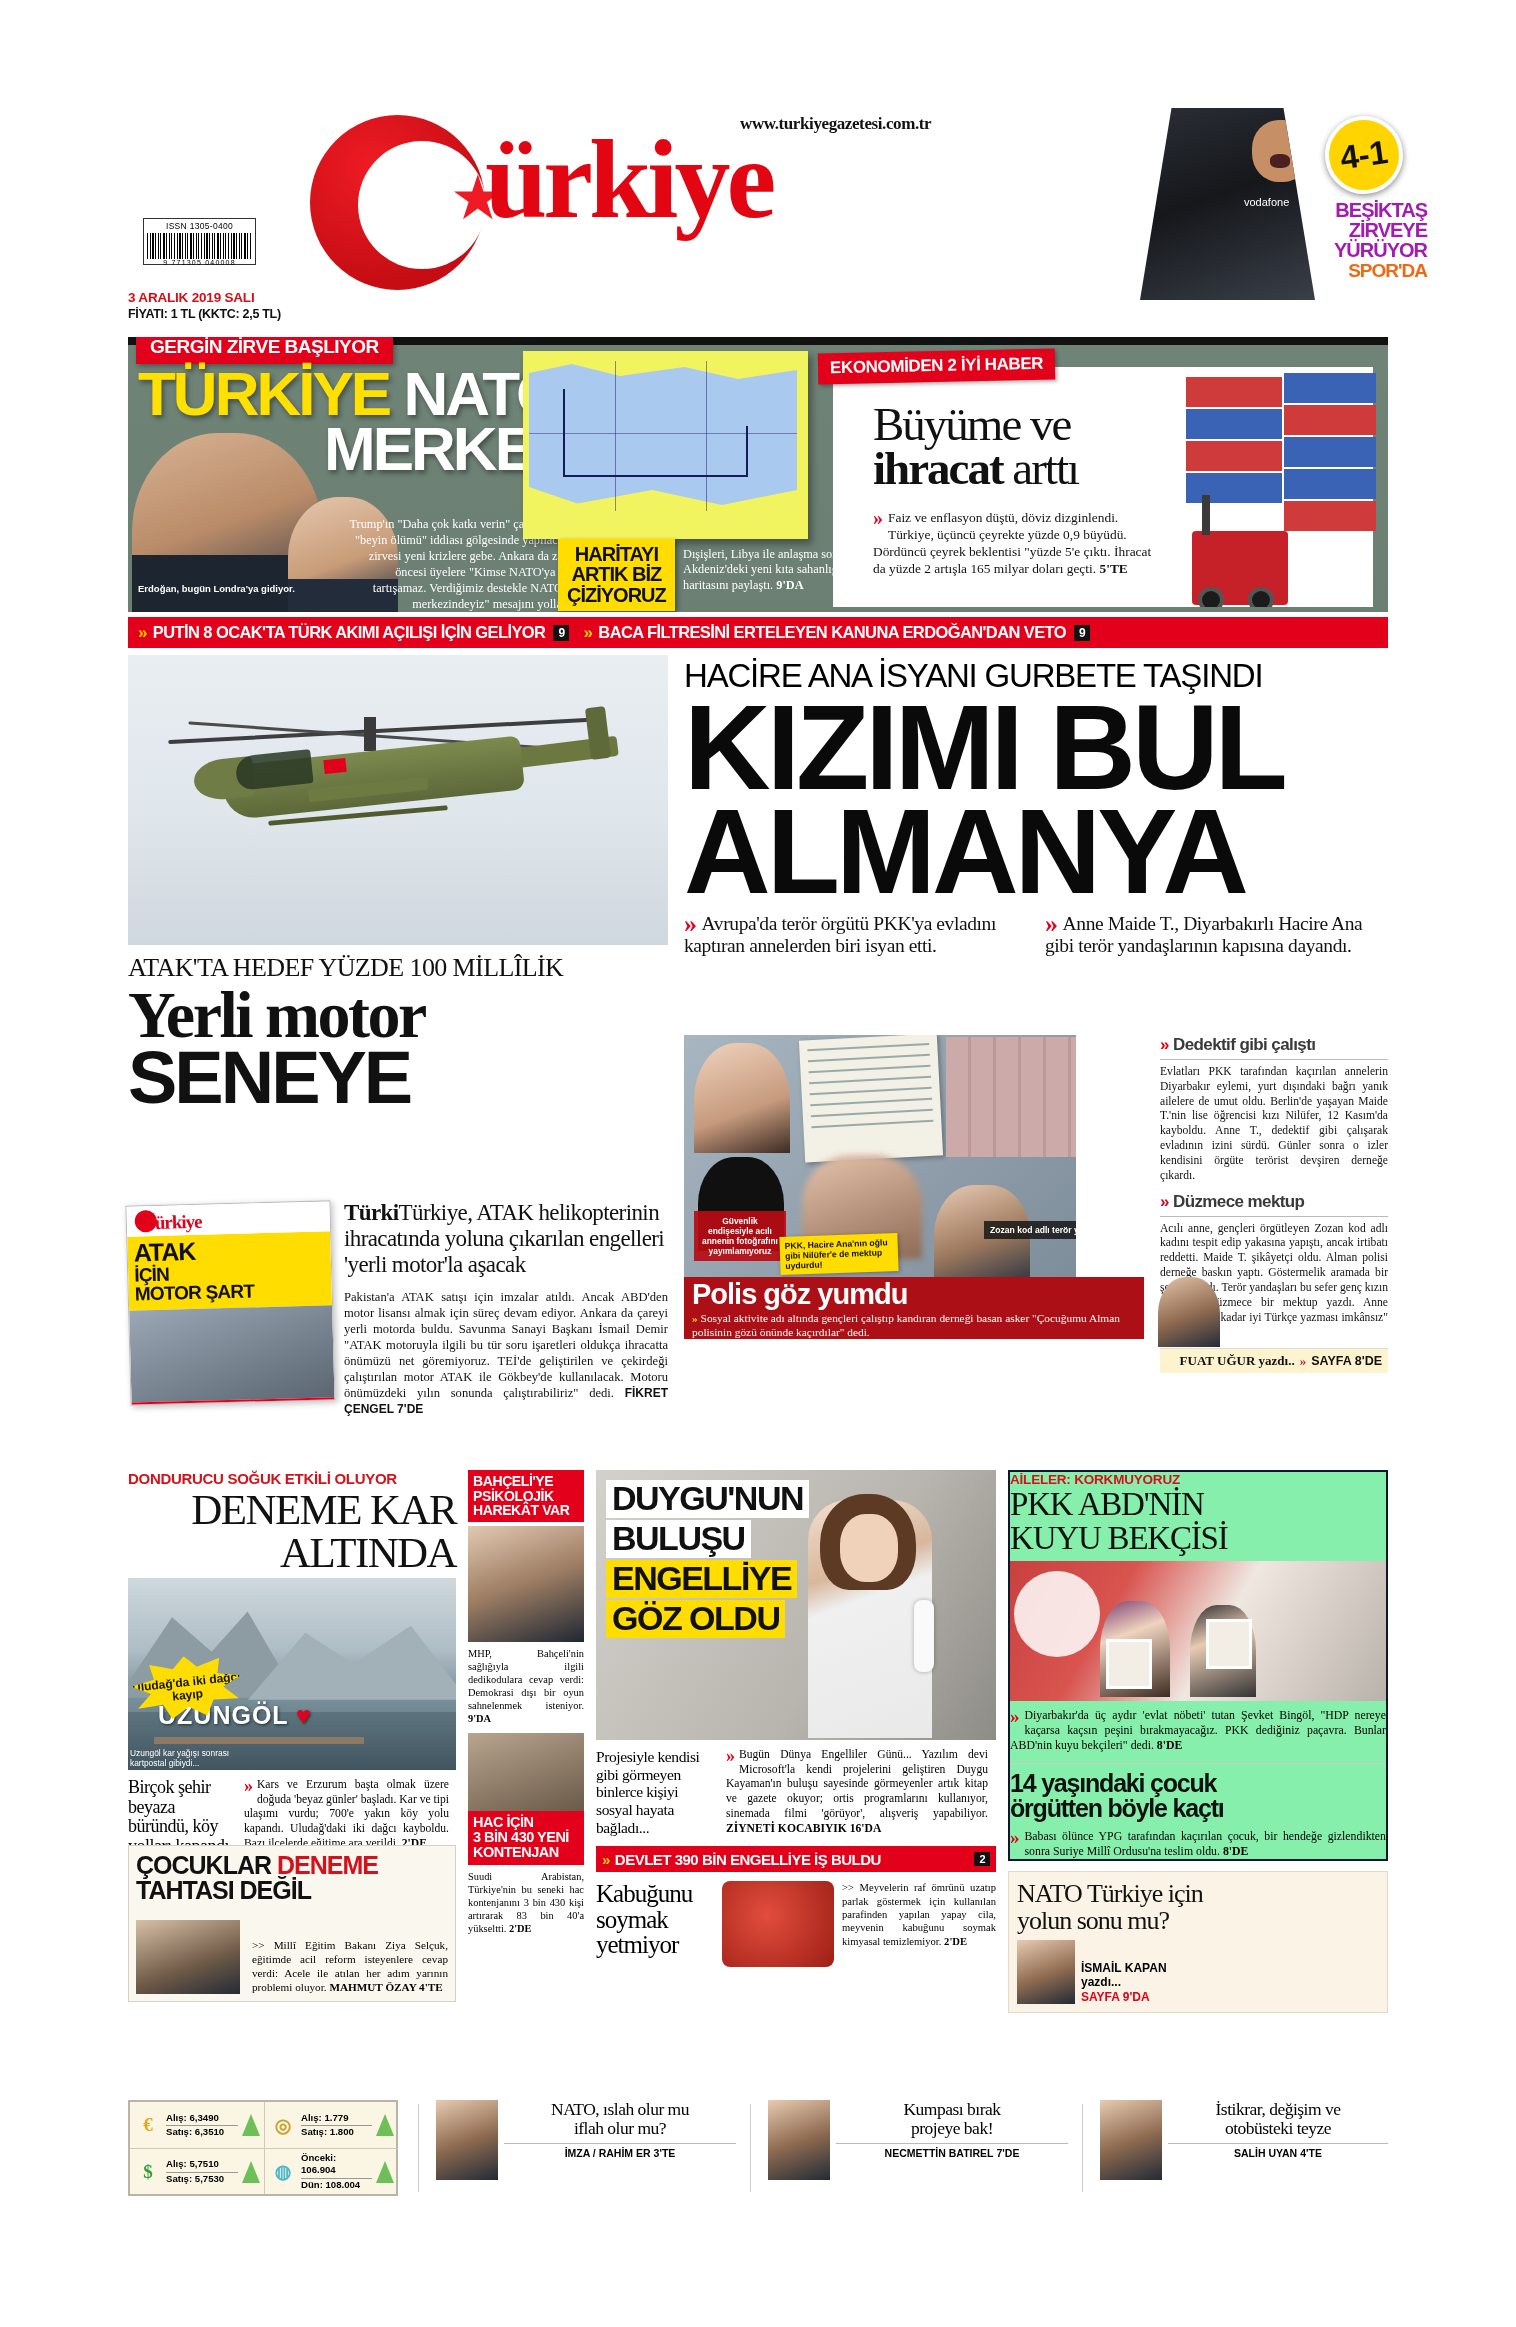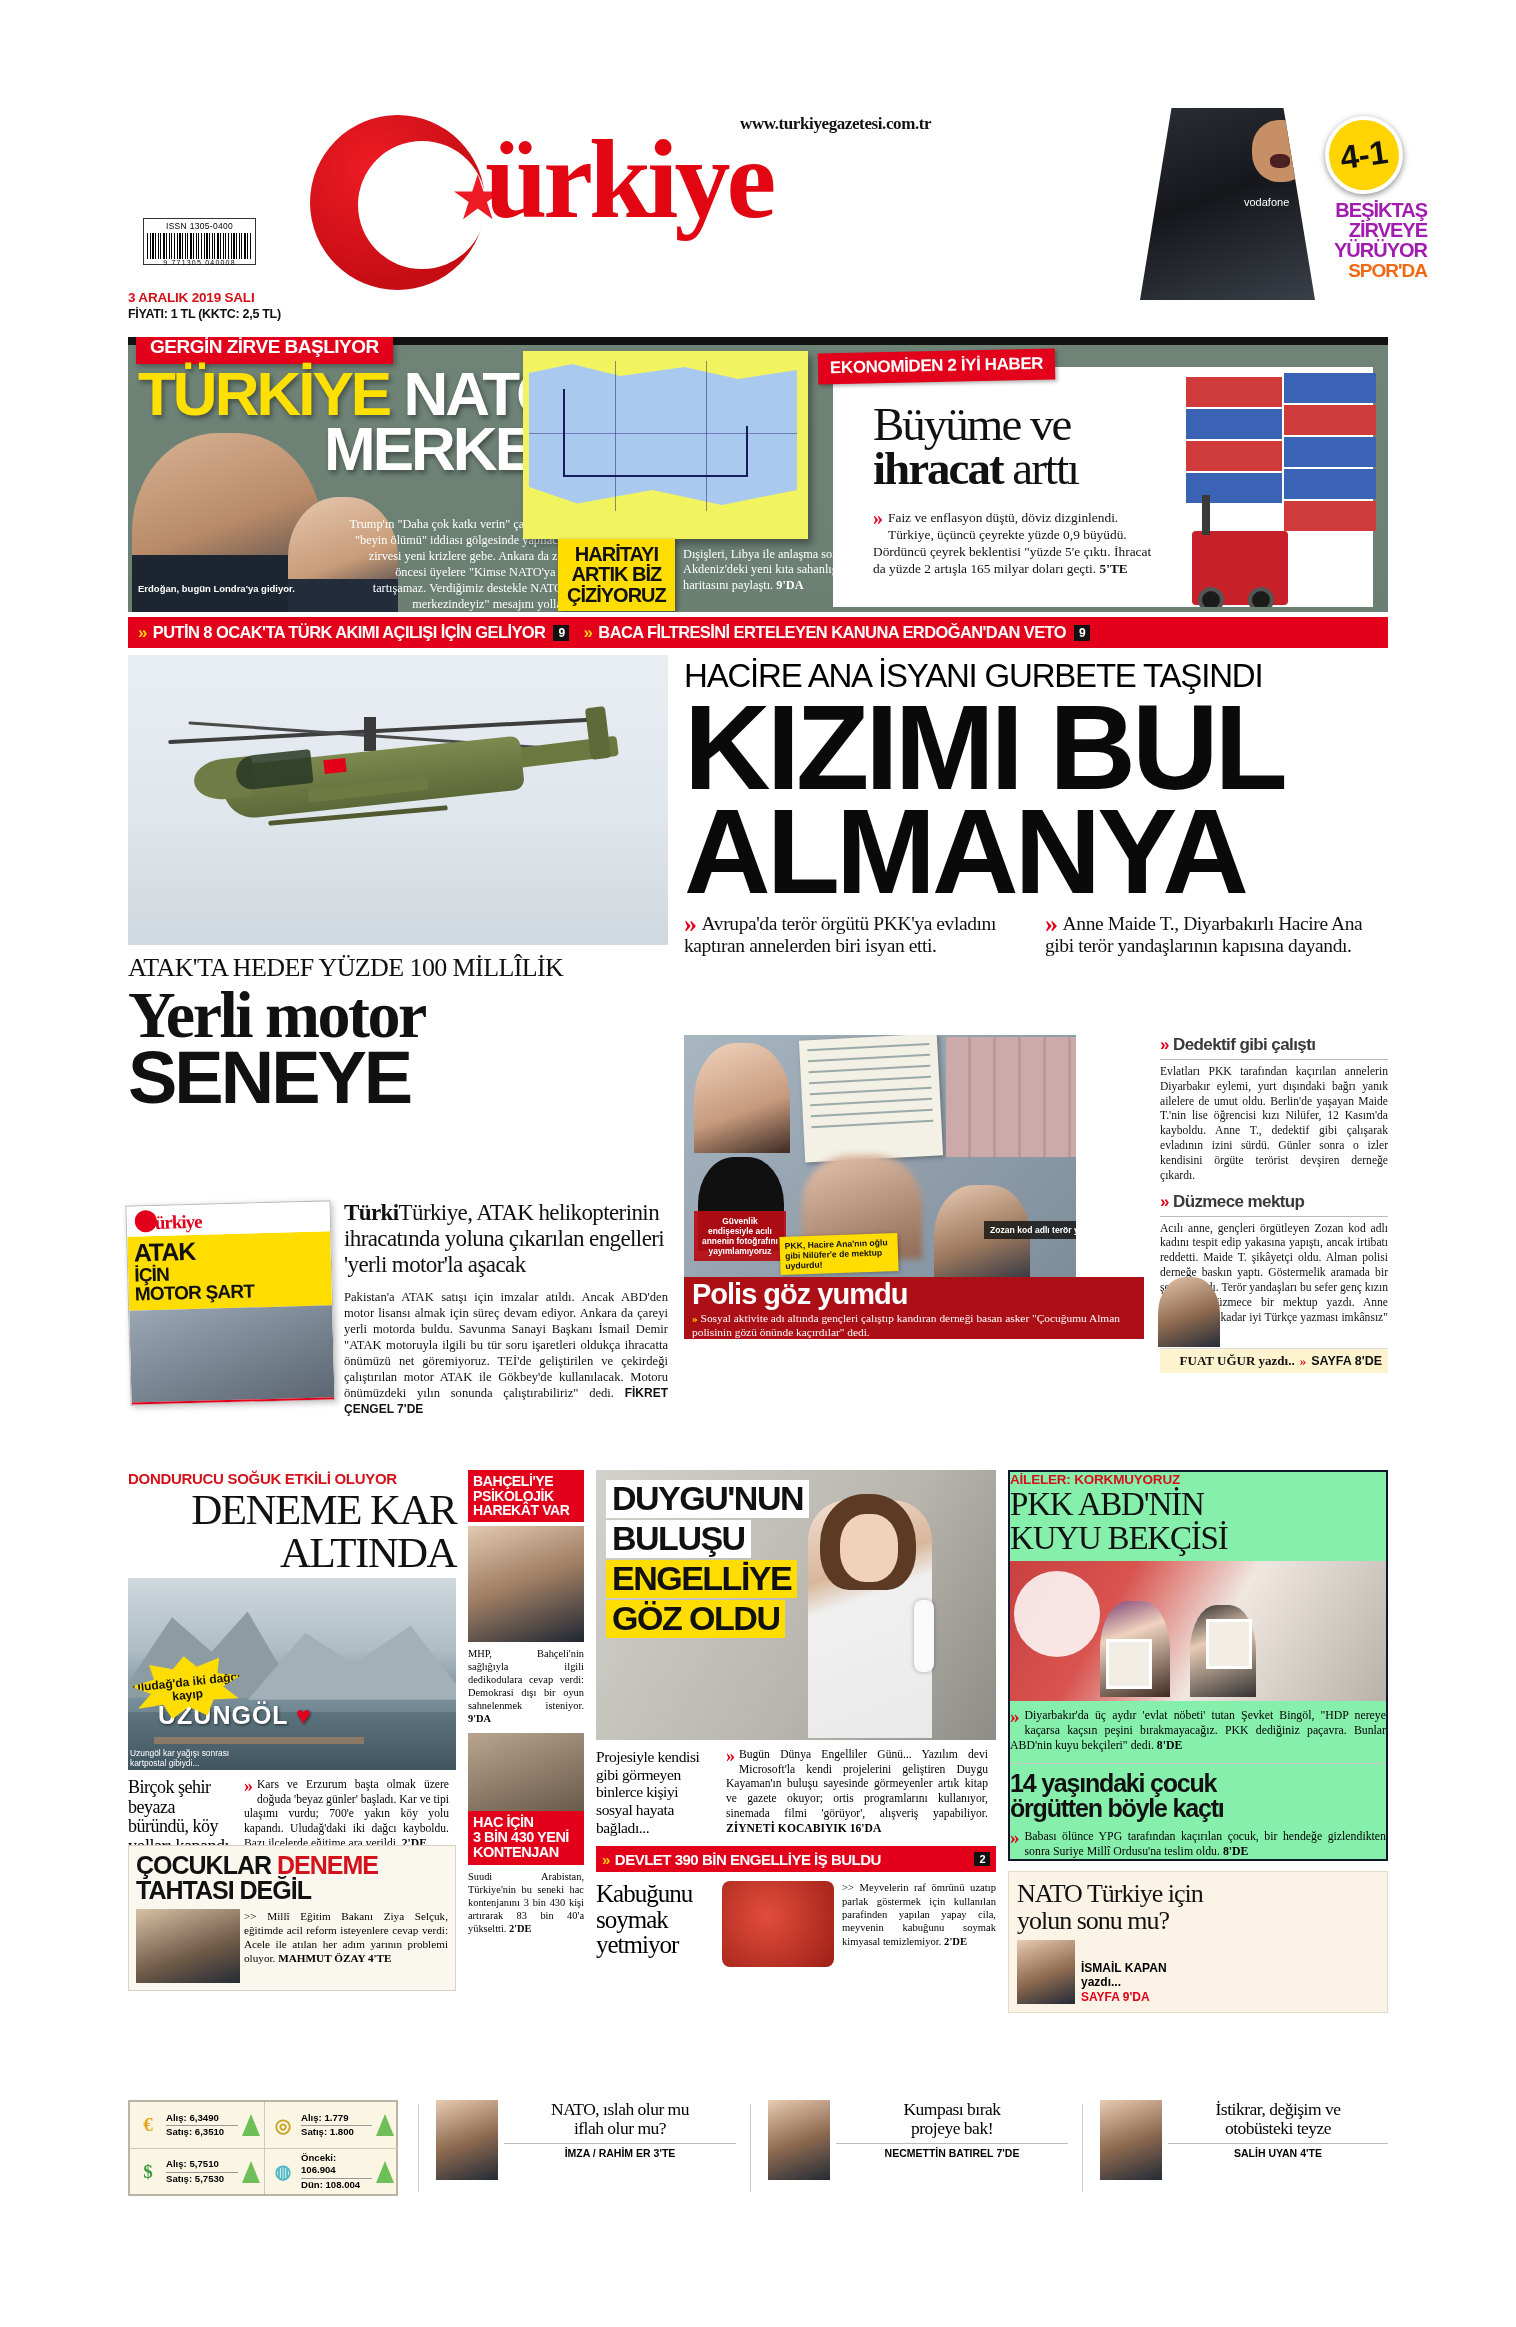--- a/index.html
+++ b/index.html
@@ -346,21 +346,21 @@
   }
   .snow-cap{position:absolute;left:2px;bottom:2px;width:120px;color:#fff;font-family:"Liberation Sans",sans-serif;font-size:8.4px;line-height:1.2;}
   .snow-summary{display:flex;gap:10px;margin-top:8px;}
   .snow-summary .s1{width:106px;font-family:"Liberation Serif",serif;font-size:18px;line-height:1.1;letter-spacing:-.5px;}
   .snow-summary .s2{width:205px;font-size:11.6px;line-height:1.27;text-align:justify;}
   .snow-summary .arrow{color:#e2001a;font-weight:bold;font-size:18px;float:left;margin-right:4px;line-height:.9;}
 
   .edu-box{position:absolute;left:0;top:375px;width:328px;border:1px solid #d8d2c6;background:#faf7ef;padding:7px;}
   .edu-h{font-family:"Liberation Sans",sans-serif;font-weight:bold;font-size:25px;line-height:1;letter-spacing:-1px;color:#111;}
   .edu-h .red{color:#d4121b;}
-  .edu-row{display:flex;gap:4px;margin-top:6px;}
+  .edu-row{display:flex;gap:12px;margin-top:17px;align-items:flex-end;}
   .edu-photo{width:104px;height:74px;background:linear-gradient(160deg,#d8c0a6,#6f5a47 60%,#242b36);flex:none;}
   .edu-txt{font-size:11.2px;line-height:1.26;text-align:justify;}
   .edu-txt b{font-weight:bold;}
 
   
   .bah-col{position:absolute;left:340px;top:0;width:116px;}
   .bah-kicker{background:#e2001a;color:#fff;font-family:"Liberation Sans",sans-serif;font-weight:bold;font-size:14px;line-height:1.04;padding:4px 5px;letter-spacing:-.4px;}
   .bah-photo{width:116px;height:116px;margin-top:4px;background:linear-gradient(160deg,#e3c9b2,#9c7c62 50%,#1f2733);}
   .bah-txt{font-size:10.4px;line-height:1.26;margin-top:5px;text-align:justify;}
   .bah-txt b{font-weight:bold;}

